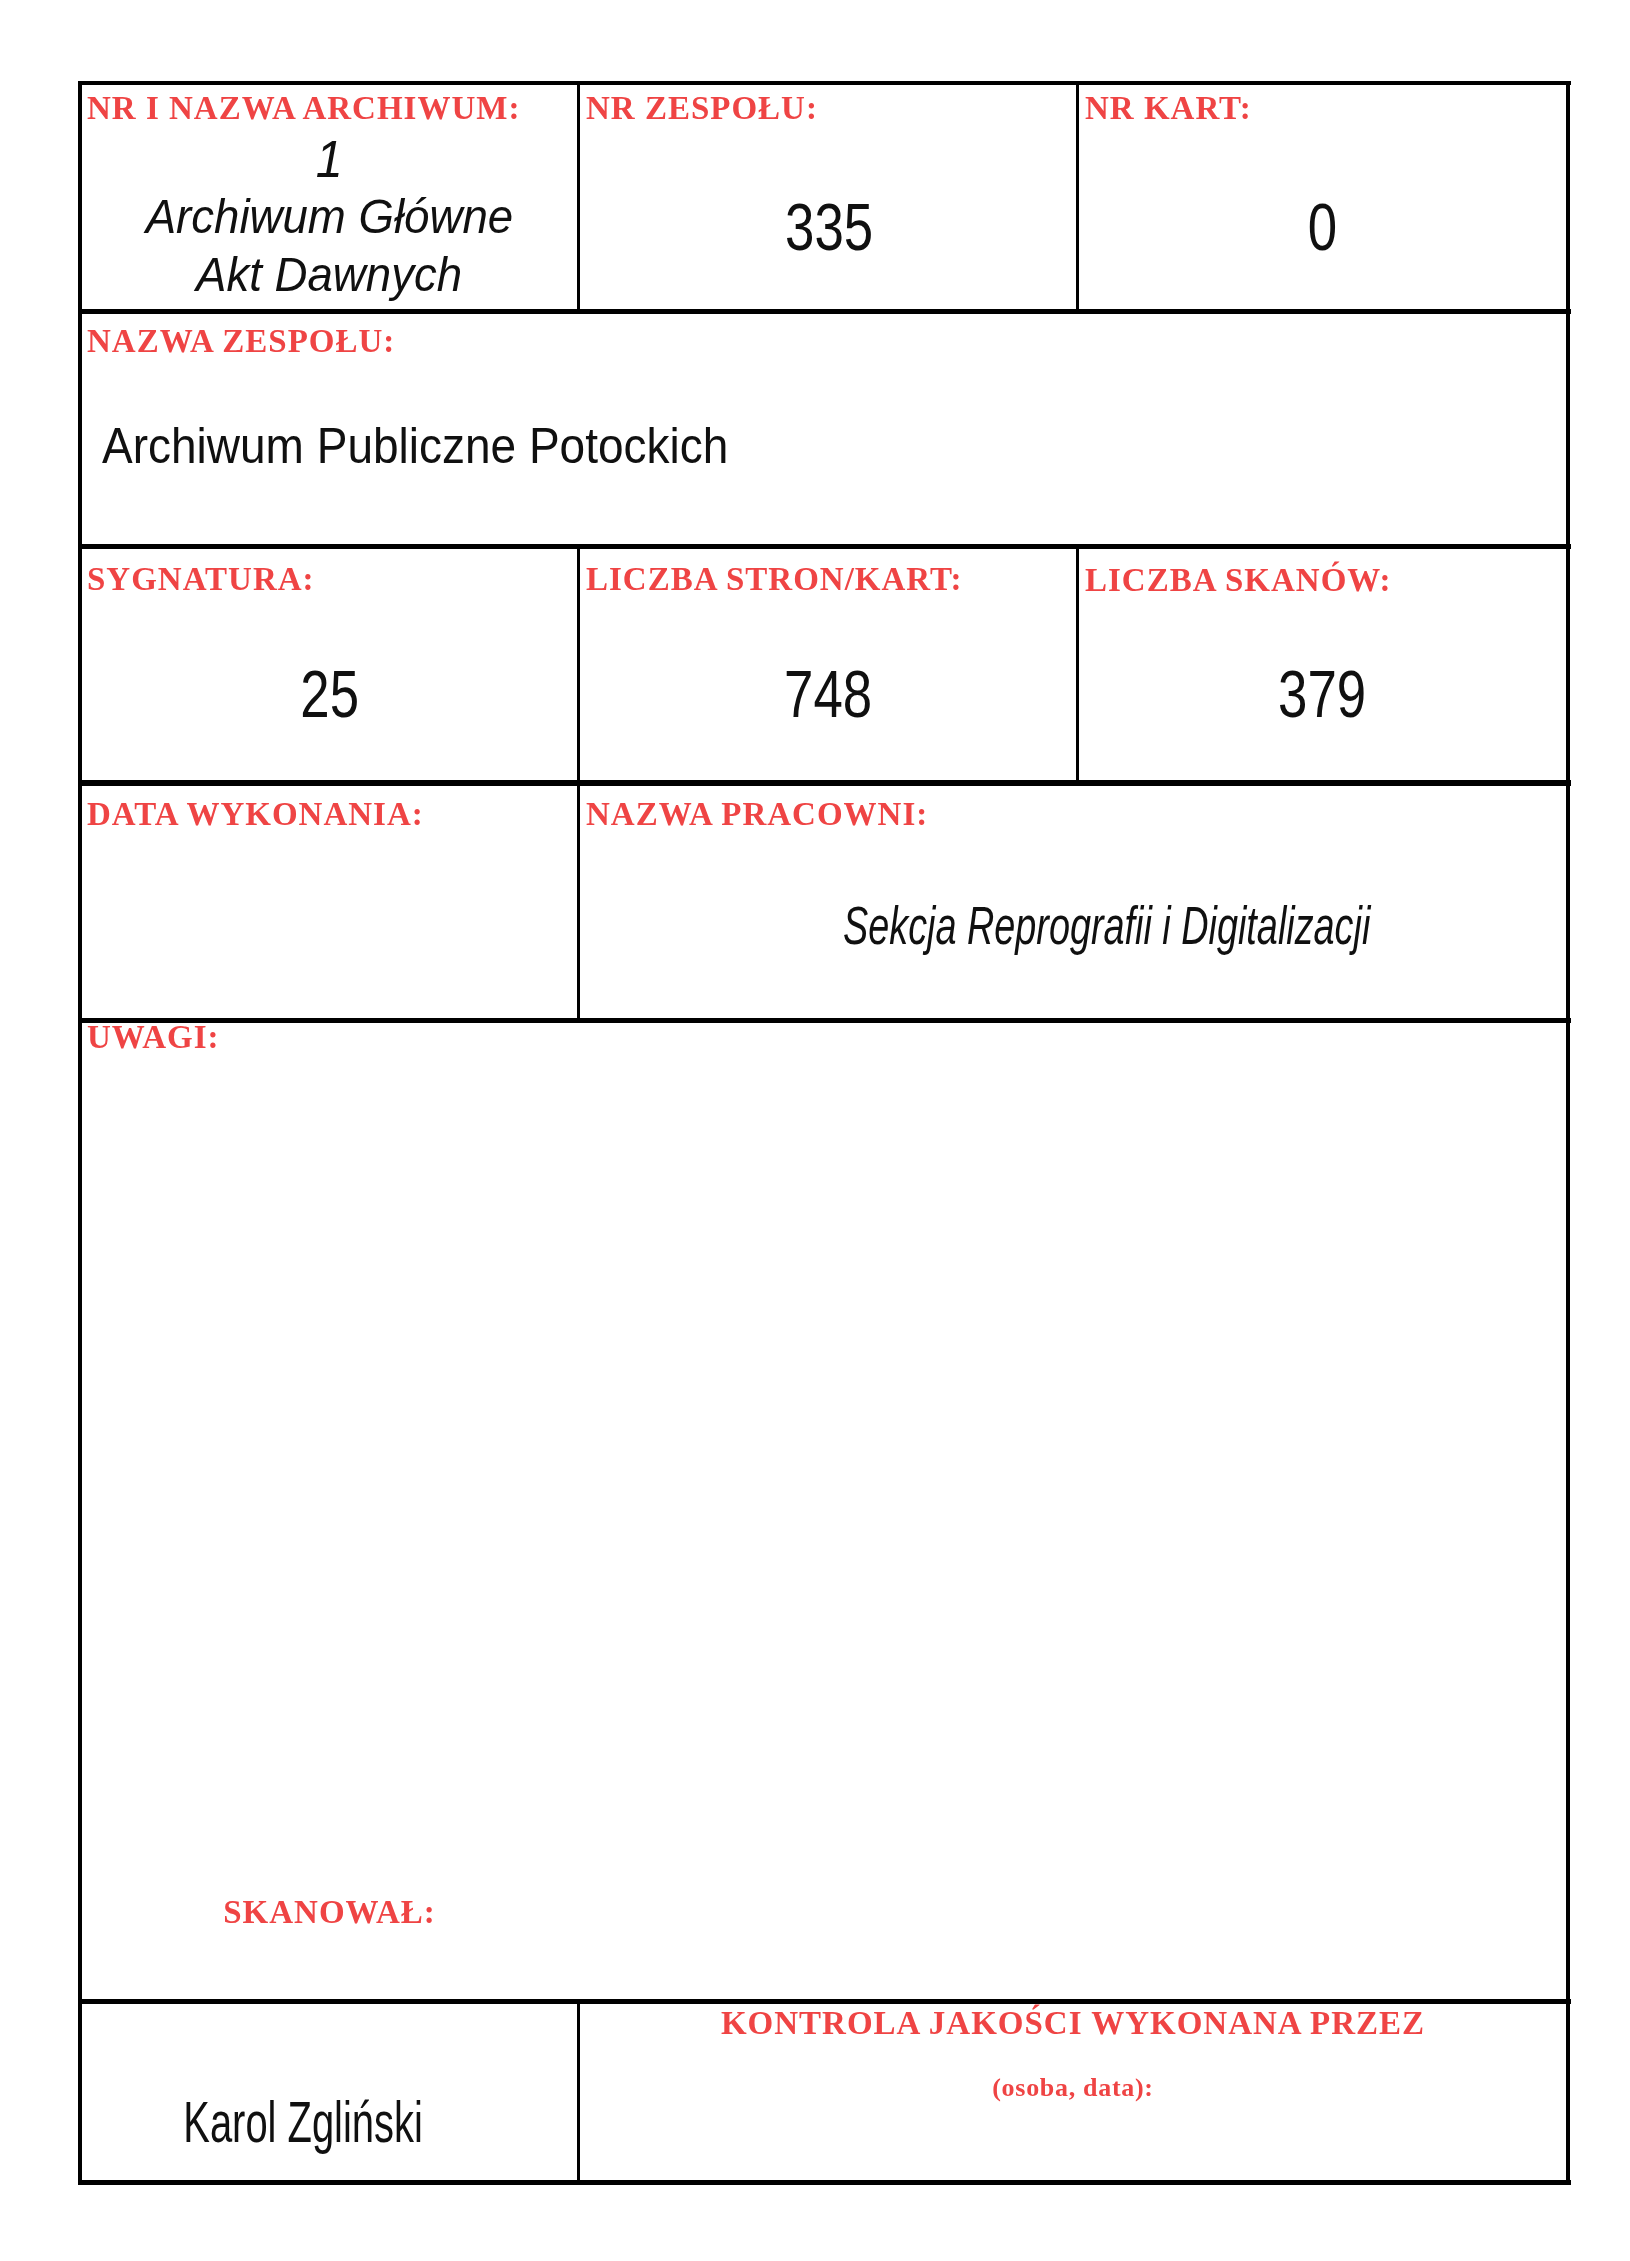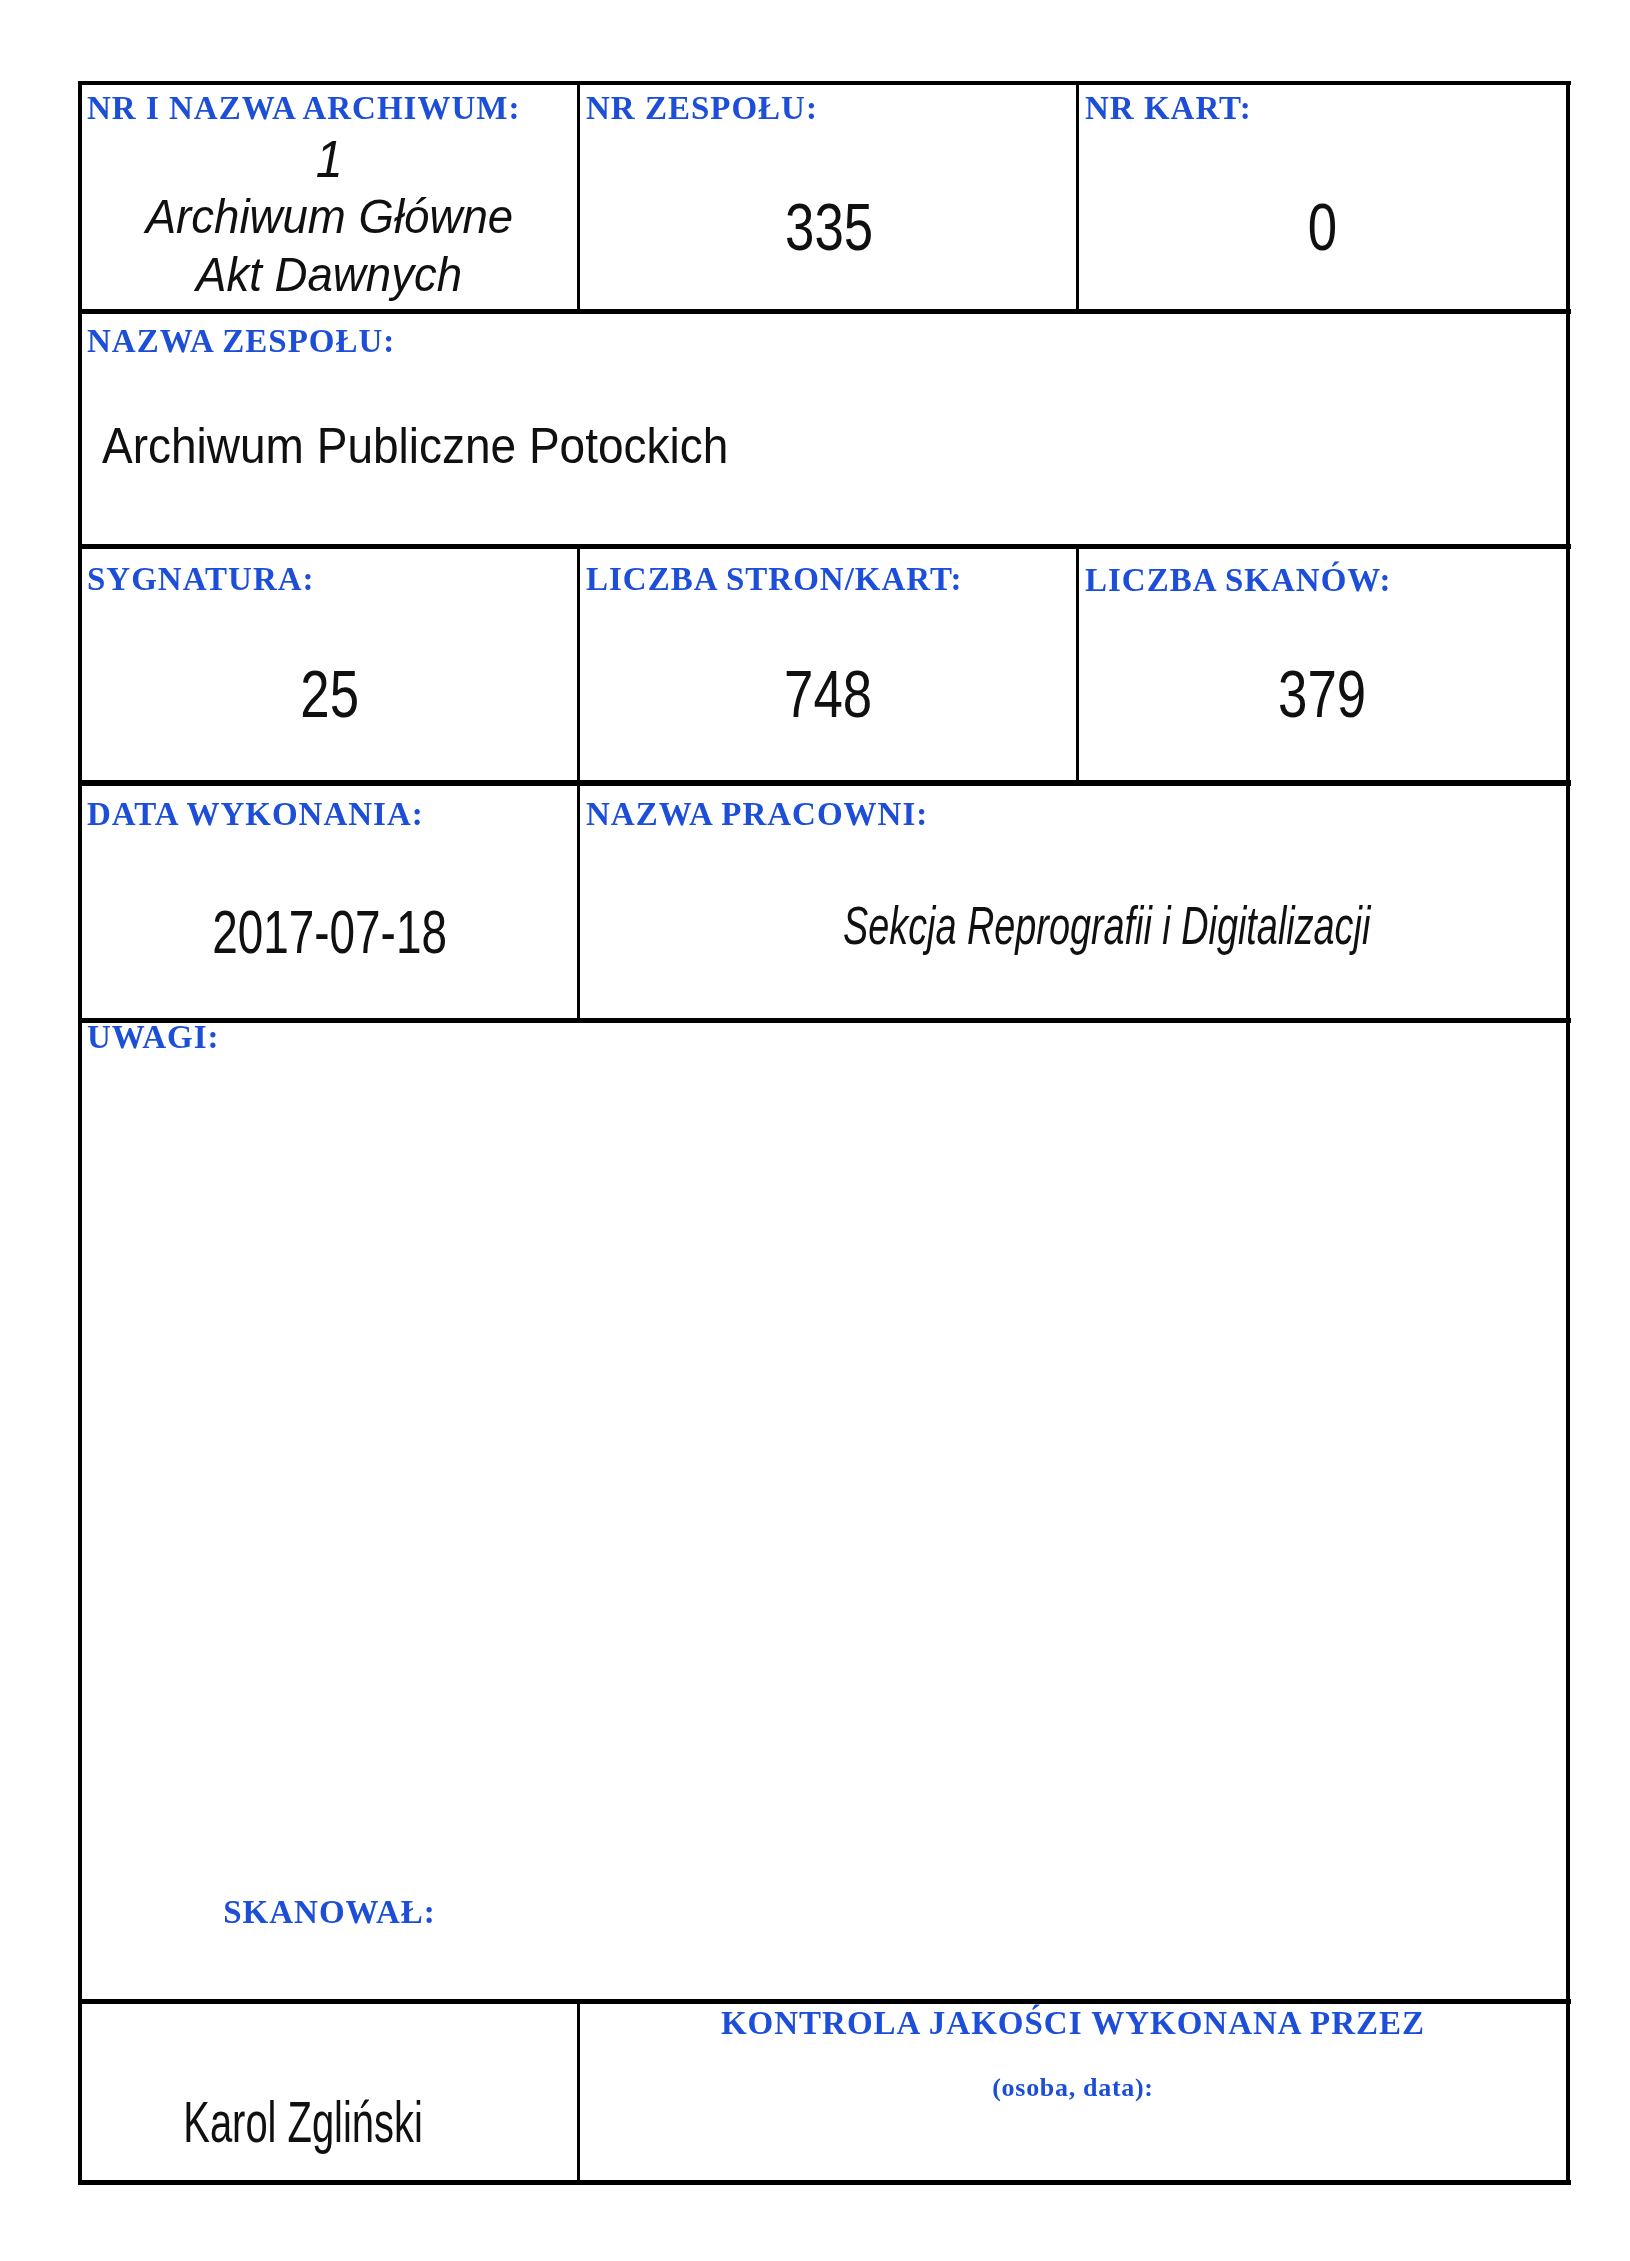--- a/index.html
+++ b/index.html
@@ -1,21 +1,21 @@
 <!DOCTYPE html>
 <html style="font-size:10.5px"><head>
 <meta charset="utf-8">
 <style>
   html,body{margin:0;padding:0;background:#ffffff;}
   body{width:1630px;height:2261px;position:relative;overflow:hidden;
        font-family:"Liberation Sans",sans-serif;}
   .page{position:absolute;left:0;top:0;width:1630px;height:2261px;background:#ffffff;}
   .line{position:absolute;background:#000000;}
   .lbl{position:absolute;font-family:"Liberation Serif",serif;font-weight:bold;
-       font-size:33px;letter-spacing:1px;color:#1d4ed8;white-space:nowrap;line-height:1.15;}
+       font-size:33px;letter-spacing:1px;color:#ef4444;white-space:nowrap;line-height:1.15;}
   .lblc{text-align:center;}
   .val{position:absolute;color:#101010;white-space:nowrap;line-height:1;}
   .cbox{text-align:center;}
   .sx{display:inline-block;white-space:nowrap;transform-origin:center center;}
   .sxl{display:inline-block;white-space:nowrap;transform-origin:left center;}
   .it{font-style:italic;}
 </style>
 </head>
 <body>
 
@@ -75,23 +75,20 @@
   <div class="val cbox" style="left:580px;top:661px;width:496px;font-size:66px;">
     <span class="sx" style="transform:scaleX(0.80);">748</span>
   </div>
   <div class="val cbox" style="left:1079px;top:661px;width:487px;font-size:66px;">
     <span class="sx" style="transform:scaleX(0.80);">379</span>
   </div>
 
   <div class="lbl" style="left:87px;top:796px;">DATA WYKONANIA:</div>
   <div class="lbl" style="left:586px;top:796px;">NAZWA PRACOWNI:</div>
 
-  <div class="val cbox" style="left:82px;top:901px;width:495px;font-size:62px;">
-    <span class="sx" style="transform:scaleX(0.74);">2017-07-18</span>
-  </div>
   <div class="val cbox" style="left:580px;top:898px;width:986px;font-size:54px;padding-left:34px;">
     <span class="sx it" style="transform:scaleX(0.70);">Sekcja Reprografii i Digitalizacji</span>
   </div>
 
   <div class="lbl" style="left:87px;top:1019px;">UWAGI:</div>
 
   <div class="lbl lblc" style="left:82px;top:1894px;width:495px;">
     <span>SKANOWAŁ:</span>
   </div>
   <div class="val cbox" style="left:78px;top:2094px;width:422px;font-size:57px;padding-left:14px;">

